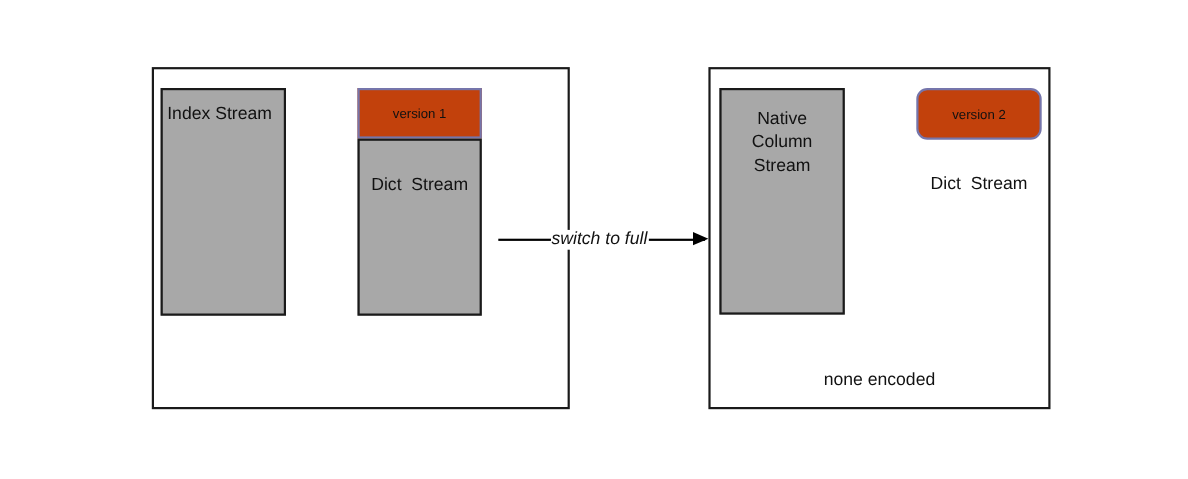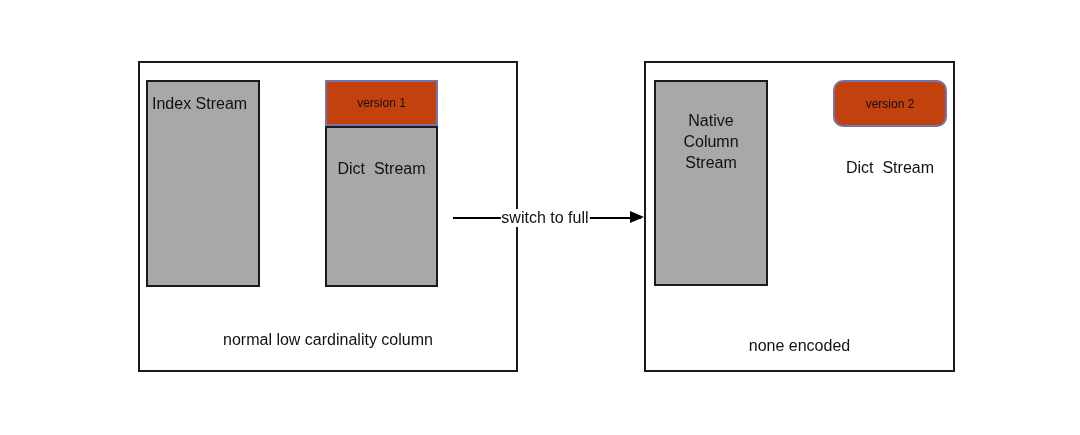--- a/index.html
+++ b/index.html
@@ -44,21 +44,21 @@
     text-align: center;
     white-space: pre-wrap;
   }
   .stream-box.native {
     left: 8px; top: 17px; width: 114px; height: 206px;
     padding-top: 12px;
     text-align: center;
   }
   .stream-box.native .wrap-label {
     width: 72px;
-    margin: 16px auto;
+    margin: 4px auto;
     line-height: 21px;
   }
   .version-box {
     position: absolute;
     background: #c2410c;
     border: 2px solid #7575ab;
     display: flex;
     align-items: center;
     justify-content: center;
     font-size: 12px;
@@ -103,32 +103,32 @@
     border-bottom: 6.5px solid transparent;
   }
   .arrow-label {
     position: absolute;
     left: 50%; top: 8px;
     transform: translate(-54%, -50%);
     background: #ffffff;
     padding: 0 1px;
     font-size: 16px;
     white-space: nowrap;
+    font-style: italic;
   }
 </style>
 </head>
 <body>
 
 <div class="canvas">
 
   <div class="outer-box left">
     <div class="stream-box index">Index Stream</div>
     <div class="version-box v1">version 1</div>
     <div class="stream-box dict">Dict  Stream</div>
-    <div class="box-caption single">normal low cardinality column</div>
   </div>
 
   <div class="arrow-group">
     <div class="arrow-line"></div>
     <div class="arrow-head"></div>
     <span class="arrow-label">switch to full</span>
   </div>
 
   <div class="outer-box right">
     <div class="stream-box native">

